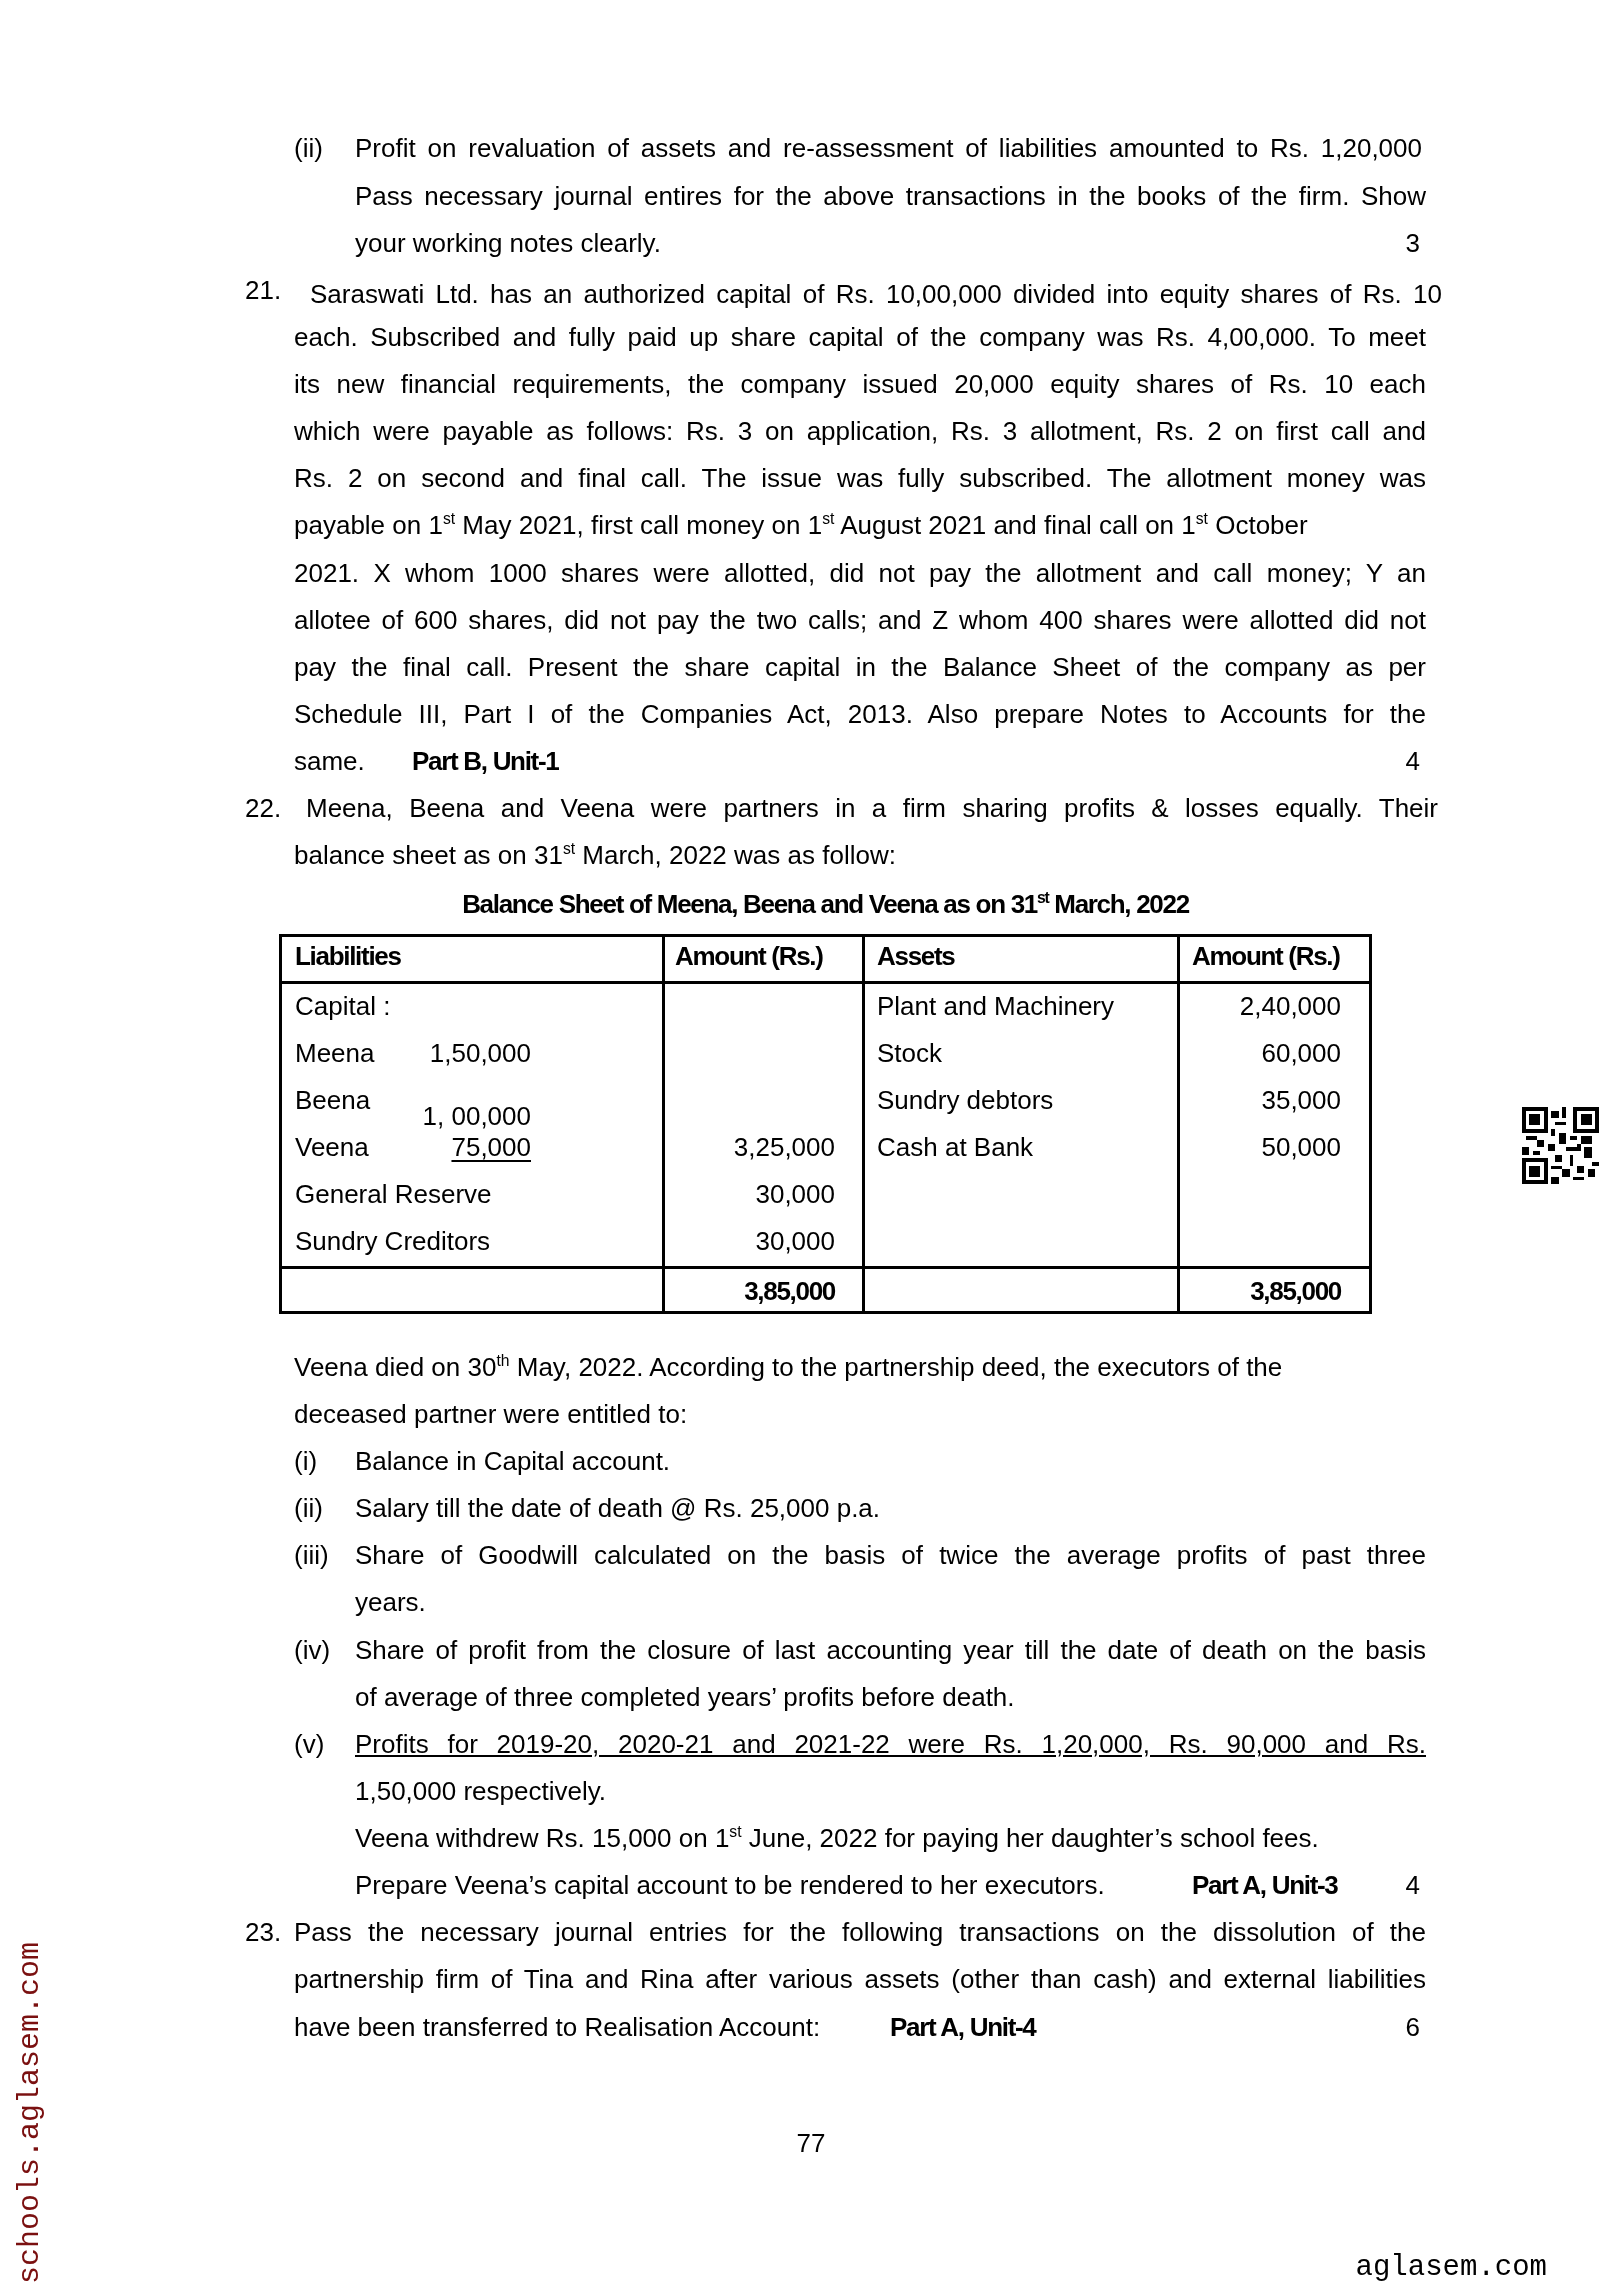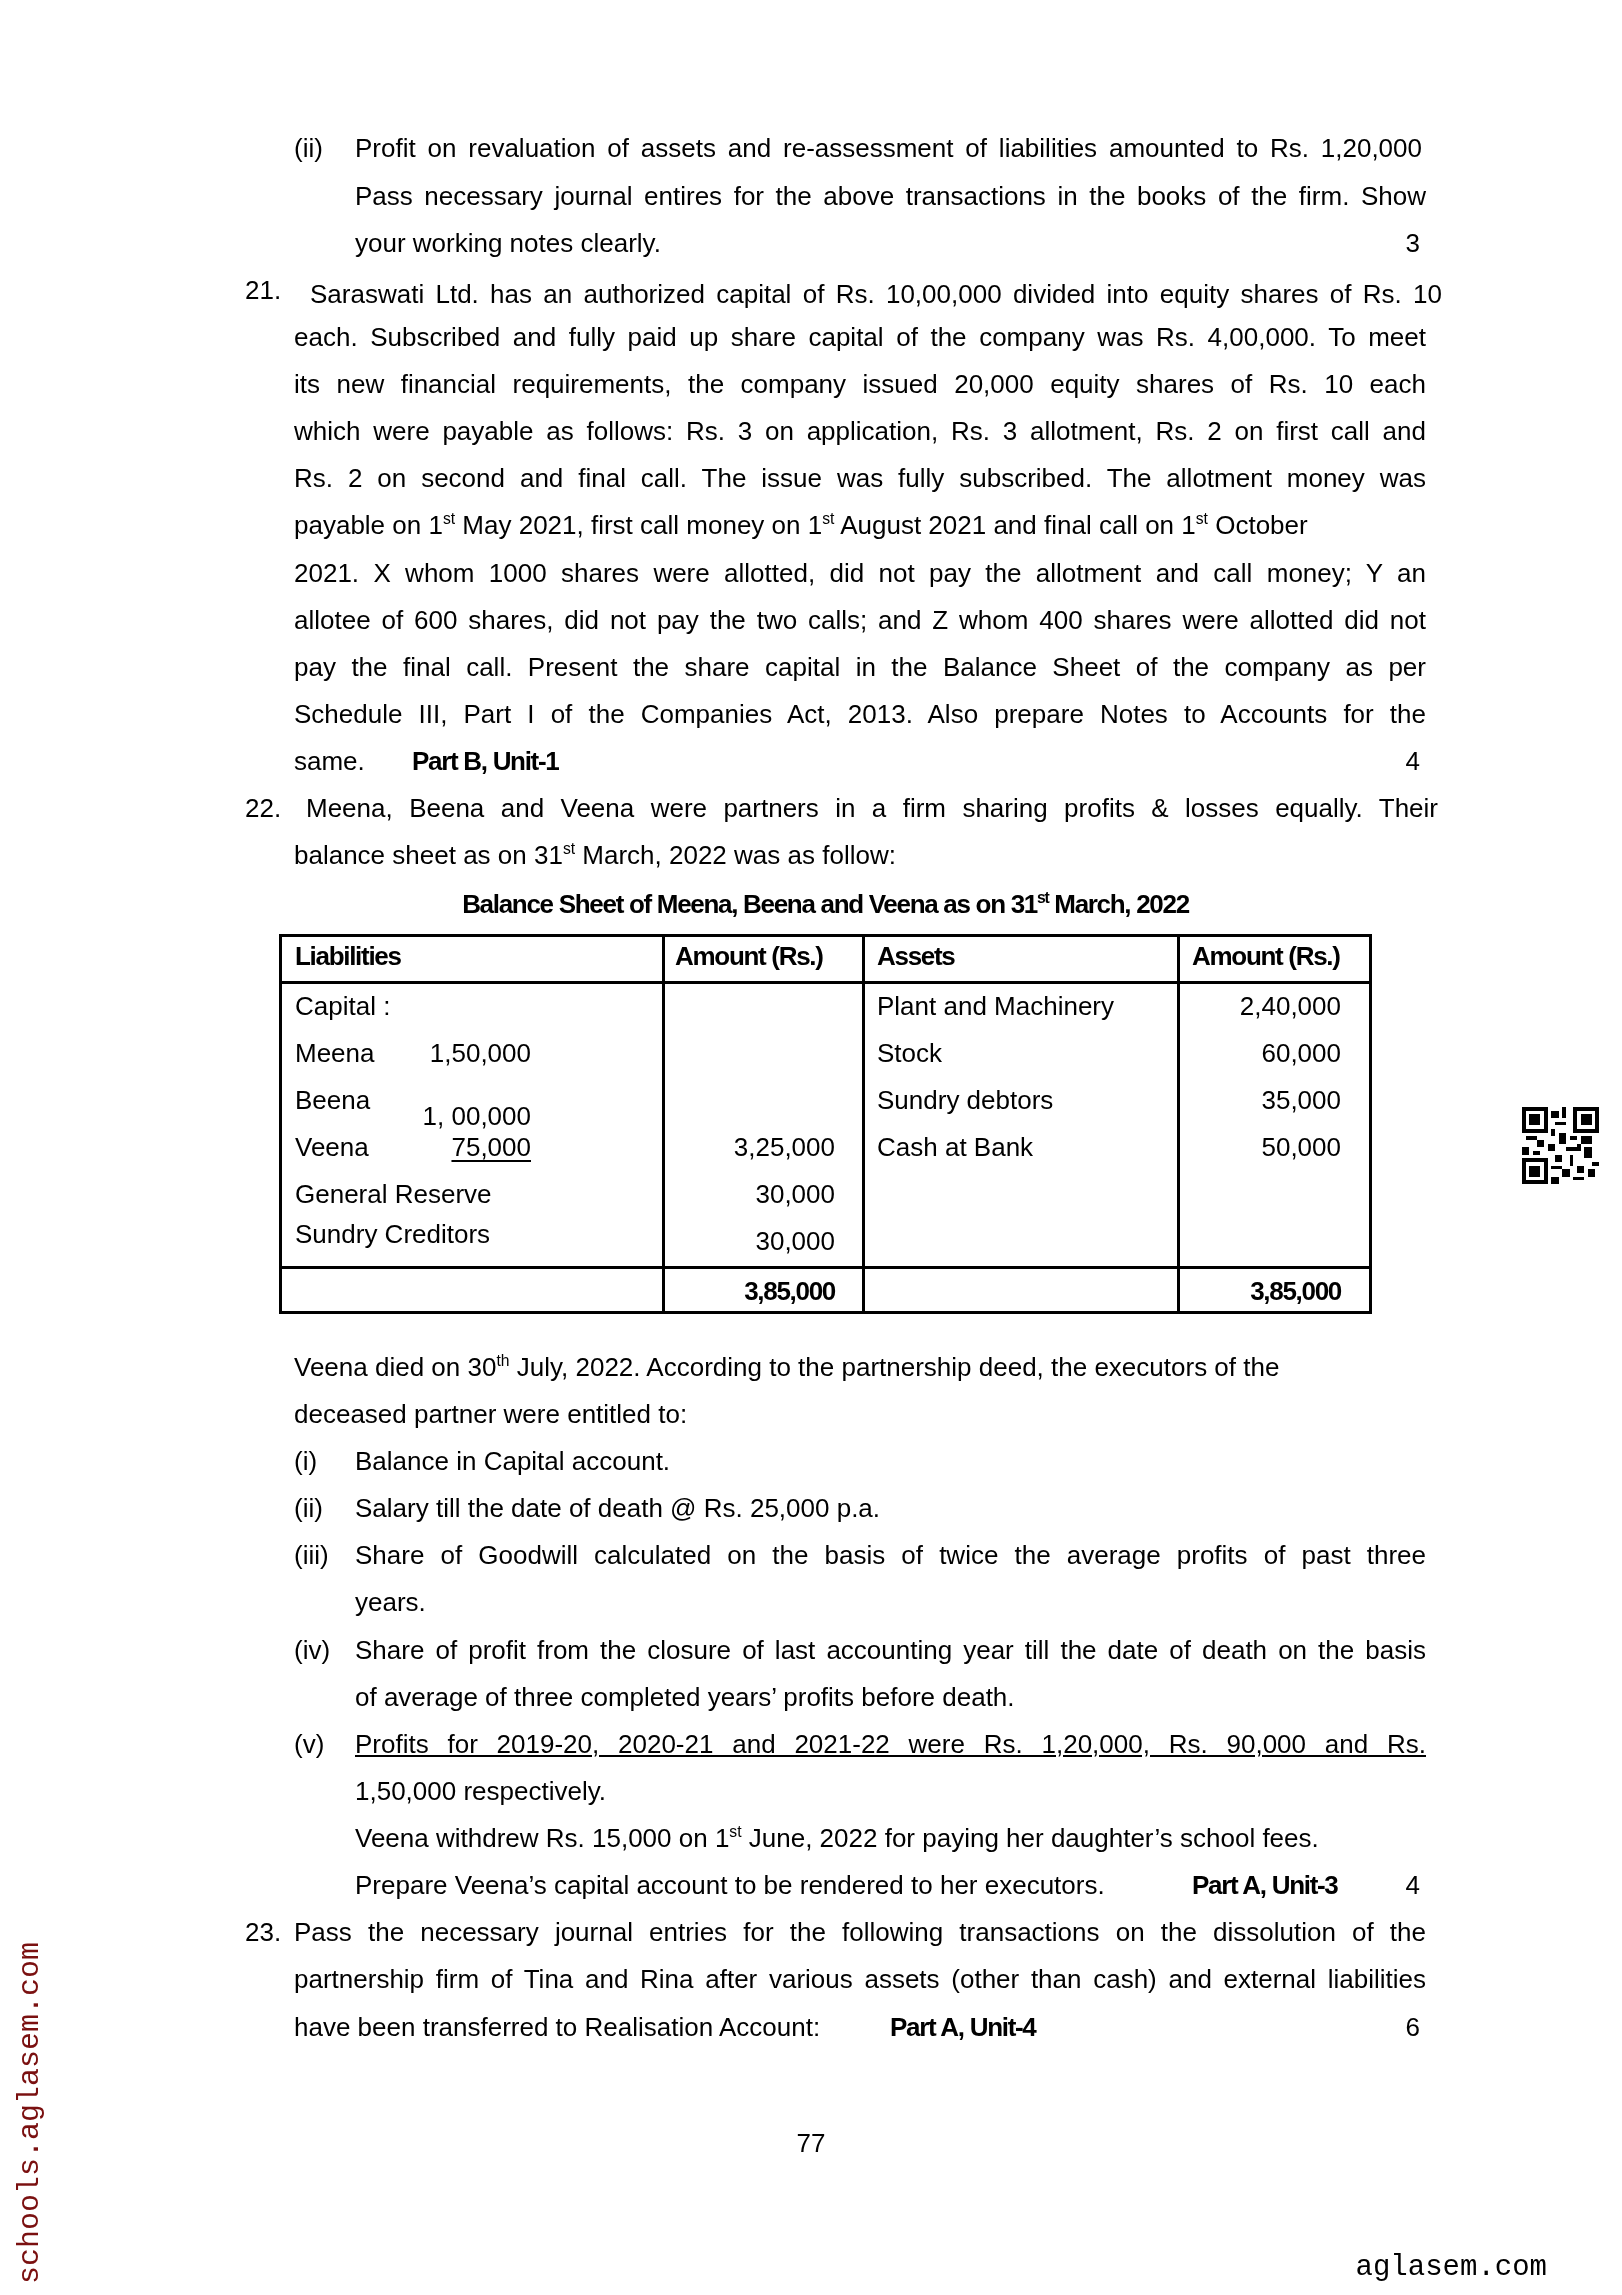--- a/index.html
+++ b/index.html
@@ -111,21 +111,21 @@
   <div class="cell" style="left:13px;top:54px;">Capital :</div>
   <div class="cell" style="left:13px;top:101px;">Meena</div>
   <div class="cell r" style="left:92px;width:157px;top:101px;">1,50,000</div>
   <div class="cell" style="left:13px;top:148px;">Beena</div>
   <div class="cell r" style="left:92px;width:157px;top:148px;margin-top:16px;">1, 00,000</div>
   <div class="cell" style="left:13px;top:195px;">Veena</div>
   <div class="cell r" style="left:92px;width:157px;top:195px;"><span class="ul">75,000</span></div>
   <div class="cell r" style="left:393px;width:160px;top:195px;">3,25,000</div>
   <div class="cell" style="left:13px;top:242px;">General Reserve</div>
   <div class="cell r" style="left:393px;width:160px;top:242px;">30,000</div>
-  <div class="cell" style="left:13px;top:282px;">Sundry Creditors</div>
+  <div class="cell" style="left:13px;top:289px;">Sundry Creditors</div>
   <div class="cell r" style="left:393px;width:160px;top:289px;">30,000</div>
 
   <div class="cell" style="left:595px;top:54px;">Plant and Machinery</div>
   <div class="cell r" style="left:910px;width:149px;top:54px;">2,40,000</div>
   <div class="cell" style="left:595px;top:101px;">Stock</div>
   <div class="cell r" style="left:910px;width:149px;top:101px;">60,000</div>
   <div class="cell" style="left:595px;top:148px;">Sundry debtors</div>
   <div class="cell r" style="left:910px;width:149px;top:148px;">35,000</div>
   <div class="cell" style="left:595px;top:195px;">Cash at Bank</div>
   <div class="cell r" style="left:910px;width:149px;top:195px;">50,000</div>
@@ -133,21 +133,21 @@
   <div class="cell hdr r" style="left:393px;width:160px;top:339px;">3,85,000</div>
   <div class="cell hdr r" style="left:910px;width:149px;top:339px;">3,85,000</div>
 </div>
 
 <div class="just" style="left:294px;top:1352px;width:1132px;">
   <span style="display:flex;justify-content:space-between;">
       <span><span>Veena died on 30</span><sup>th</sup></span>
     </span>
 </div>
 <div class="line" style="left:294px;top:1352px;width:1132px;display:flex;justify-content:space-between;background:#fff;">
-  <span><span>Veena died on 30</span><sup>th</sup><span> July, 2022. According to the partnership deed, the executors of the</span></span>
+  <span><span>Veena died on 30</span><sup>th</sup><span> May, 2022. According to the partnership deed, the executors of the</span></span>
 </div>
 <div class="line" style="left:294px;top:1399px;">deceased partner were entitled to:</div>
 
 <div class="line" style="left:294px;top:1446px;">(i)</div>
 <div class="line" style="left:355px;top:1446px;">Balance in Capital account.</div>
 <div class="line" style="left:294px;top:1493px;">(ii)</div>
 <div class="line" style="left:355px;top:1493px;">Salary till the date of death @ Rs. 25,000 p.a.</div>
 <div class="line" style="left:294px;top:1540px;">(iii)</div>
 <div class="just" style="left:355px;top:1540px;width:1071px;">
     <span class="j">Share of Goodwill calculated on the basis of twice the average profits of past three</span>

